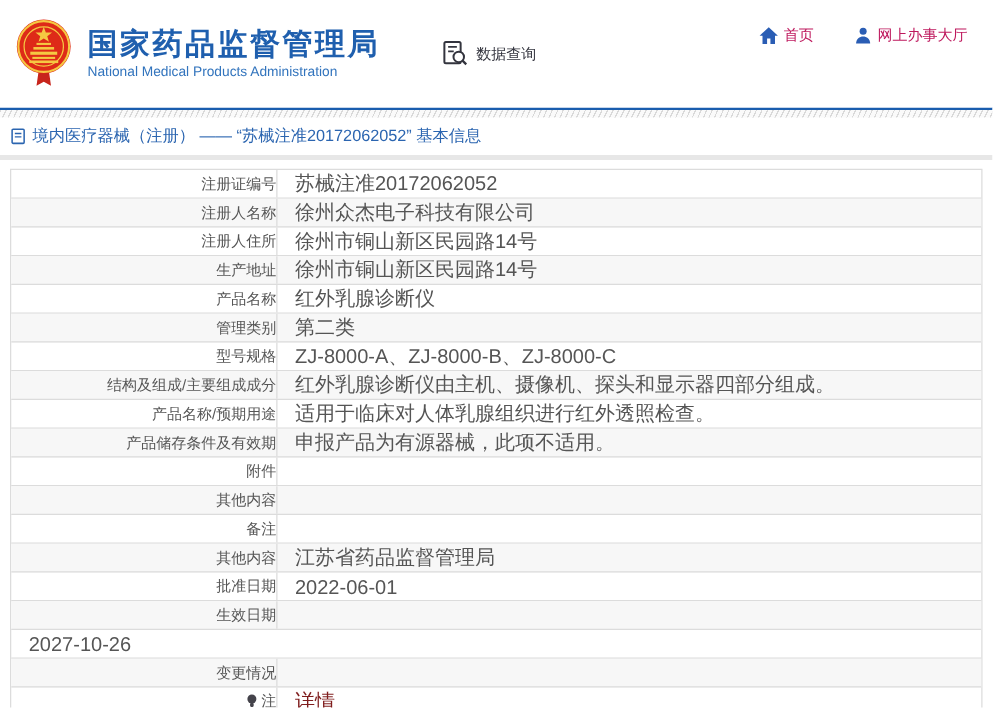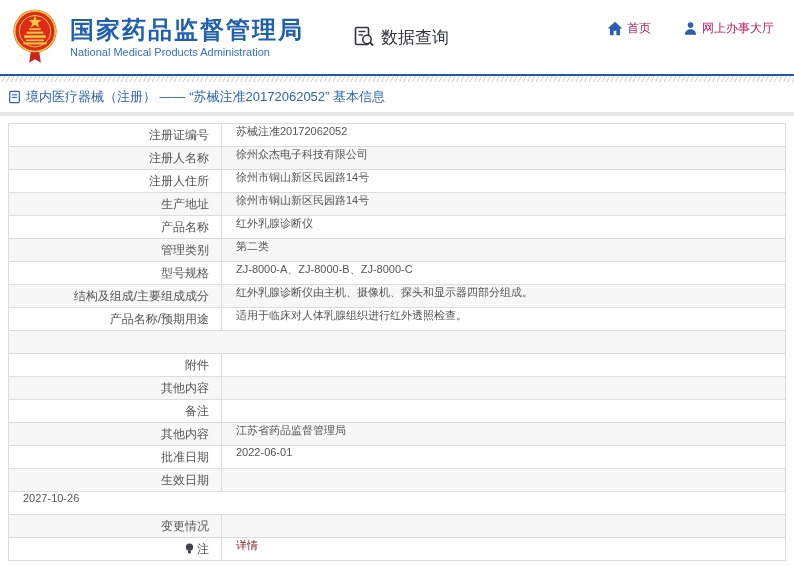--- a/index.html
+++ b/index.html
@@ -1,26 +1,26 @@
 <!DOCTYPE html>
 <html><head>
 <meta charset="utf-8">
 <style>
   * { margin:0; padding:0; box-sizing:border-box; }
   html,body { width:794px; height:566px; background:#fff; overflow:hidden;
     font-family:"Liberation Sans","DejaVu Sans",sans-serif; }
 
   
-  .header { height:74px; display:flex; align-items:center; position:relative; background:#fff; }
+  .header { height:86px; display:flex; align-items:center; position:relative; background:#fff; }
   .emblem { width:50px; height:58px; margin-left:10px; flex:0 0 auto; }
   .brand { margin-left:10px; }
   .brand-cn { font-size:24px; font-weight:bold; color:#1f5fae; letter-spacing:2px; line-height:1.15; }
   .brand-en { font-size:11px; color:#3274bd; margin-top:2px; }
   .dq { display:flex; align-items:center; margin-left:48px; gap:5px; cursor:pointer; }
-  .dq-text { font-size:17px; color:#33343e; }
+  .dq-text { font-size:12px; color:#33343e; }
   .nav { position:absolute; right:20px; top:20px; display:flex; gap:32px; }
   .nav-item { display:flex; flex-direction:row; align-items:center; gap:4px;
     font-size:12px; color:#be185d; cursor:pointer; white-space:nowrap; }
 
   
   .blue-line { height:2px; background:#1a5dae; }
   .hatch { height:6px;
     background:repeating-linear-gradient(115deg,#d9d9d9 0px,#d9d9d9 1px,#fafafa 1px,#fafafa 4px); }
 
   
@@ -29,23 +29,23 @@
   .crumb-sep { height:4px; background:#e7e7e7; }
   .crumb-gap { height:7px; background:#fff; }
 
   
   .table-wrap { margin:0 8px; border:1px solid #dcdcdc; background:#fff; }
   .trow { display:flex; height:23px; border-bottom:1px solid #dcdcdc; }
   .trow:last-child { border-bottom:none; height:22px; }
   .trow:nth-child(even) { background:#f7f7f7; }
   .tlabel { flex:0 0 213px; width:213px; border-right:1px solid #dcdcdc;
     display:flex; align-items:center; justify-content:flex-end;
-    padding-right:12px; color:#555; font-size:12px; gap:3px; }
-  .tvalue { flex:1; display:flex; align-items:flex-start; padding-left:14px;
-    color:#555; font-size:11px; }
+    color:#555; font-size:12px; gap:3px; }
+  .tvalue { flex:1; display:flex; align-items:flex-end; padding-left:14px;
+    color:#555; font-size:16px; }
   a.detail-link { color:#7f1d1d; text-decoration:none; cursor:pointer; }
   .note-ico { display:inline-flex; align-items:center; }
 </style>
 </head>
 <body>
 
 <div class="header">
   <svg class="emblem" viewBox="0 0 60 70">
     <polygon points="25,52 35,52 37,66 30,62 23,66" fill="#c8251c"></polygon>
     <circle cx="30" cy="28" r="26" fill="#de2a18"></circle>
@@ -173,20 +173,26 @@
     </div>
     <div class="trow">
       <div class="tlabel">
         <span>产品名称/预期用途</span>
       </div>
       <div class="tvalue">
         <span>适用于临床对人体乳腺组织进行红外透照检查。</span>
       </div>
     </div>
     <div class="trow">
+      <div class="tlabel">
+        <span>产品储存条件及有效期</span>
+      </div>
+      <div class="tvalue">
+        <span>申报产品为有源器械，此项不适用。</span>
+      </div>
     </div>
     <div class="trow">
       <div class="tlabel">
         <span>附件</span>
       </div>
       <div class="tvalue">
         <span></span>
       </div>
     </div>
     <div class="trow">

